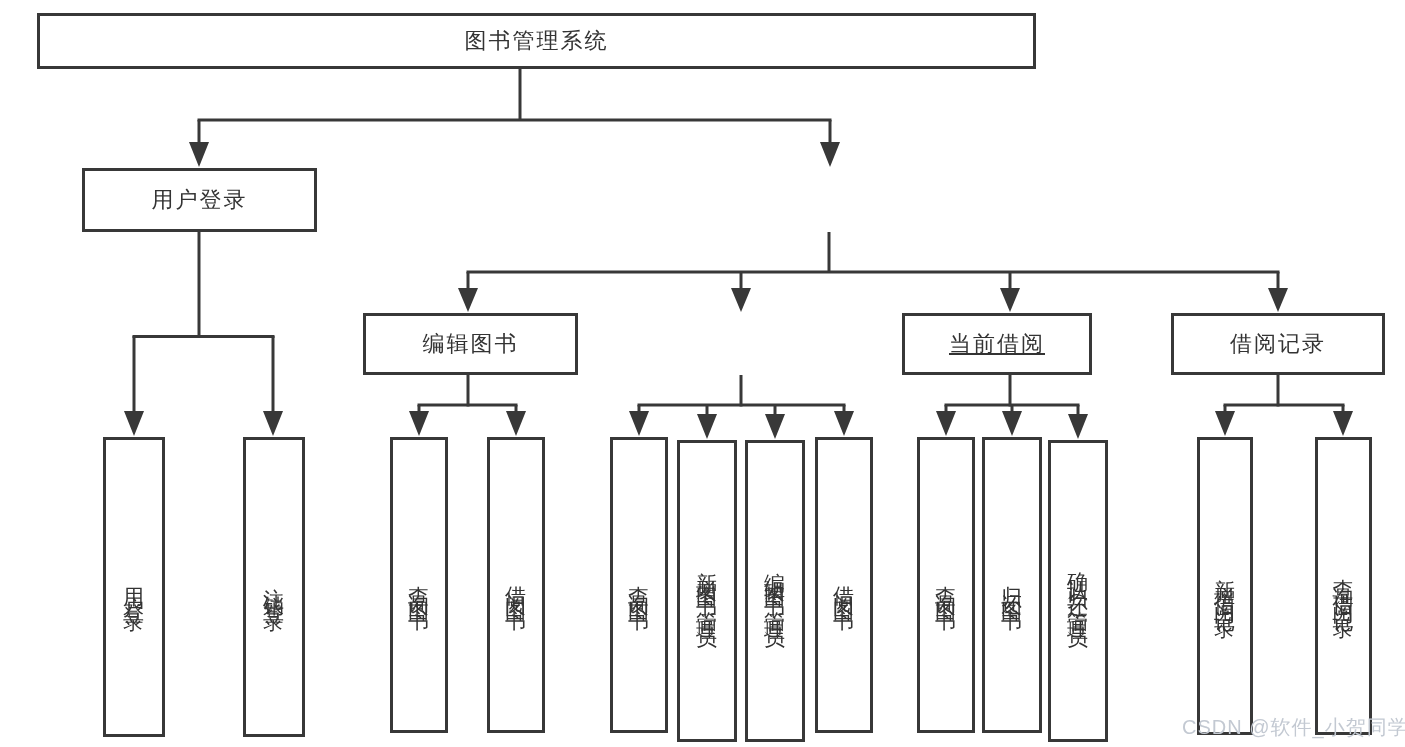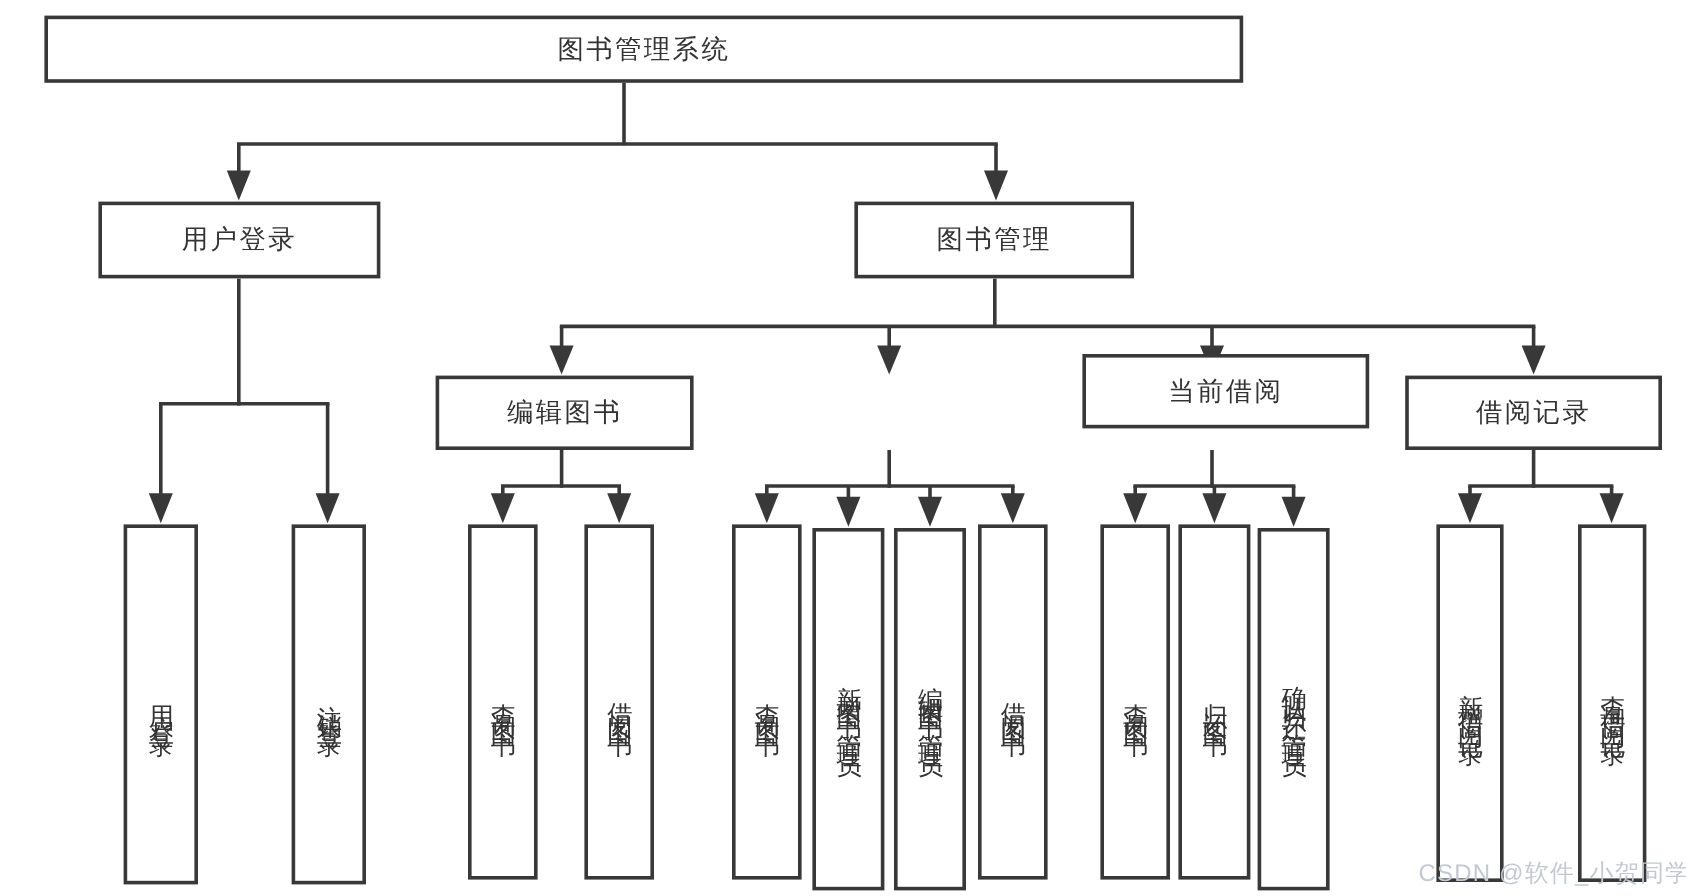--- a/index.html
+++ b/index.html
@@ -139,24 +139,23 @@
       <line x1="1225" y1="405" x2="1225" y2="415"></line>
       <polygon points="1215,411 1235,411 1225,436"></polygon>
       <line x1="1343" y1="405" x2="1343" y2="415"></line>
       <polygon points="1333,411 1353,411 1343,436"></polygon>
     </g>
   </svg>
 
   <div class="node h" style="left:21px; top:13px; width:999px; height:56px;margin-left:16px;">图书管理系统</div>
 
   <div class="node h" style="left:82px; top:168px; width:235px; height:64px;">用户登录</div>
-  <div class="node h" style="left:712px; top:168px; width:233px; height:64px;">图书管理</div>
 
   <div class="node h" style="left:363px; top:313px; width:215px; height:62px;">编辑图书</div>
-  <div class="node h" style="left:902px; top:295px; width:239px; height:62px;">当前借阅</div>
+  <div class="node h" style="left:902px; top:313px; width:190px; height:62px;text-decoration:underline;">当前借阅</div>
   <div class="node h" style="left:1171px; top:313px; width:214px; height:62px;">借阅记录</div>
 
   <div class="node v" style="left:103px; top:437px; width:62px; height:300px;">用户登录</div>
   <div class="node v" style="left:243px; top:437px; width:62px; height:300px;">注销登录</div>
 
   <div class="node v" style="left:390px; top:437px; width:58px; height:296px;">查询图书</div>
   <div class="node v" style="left:487px; top:437px; width:58px; height:296px;">借阅图书</div>
 
   <div class="node v" style="left:610px; top:437px; width:58px; height:296px;">查询图书</div>
   <div class="node v" style="left:677px; top:440px; width:60px; height:302px;">新增图书（管理员）</div>

